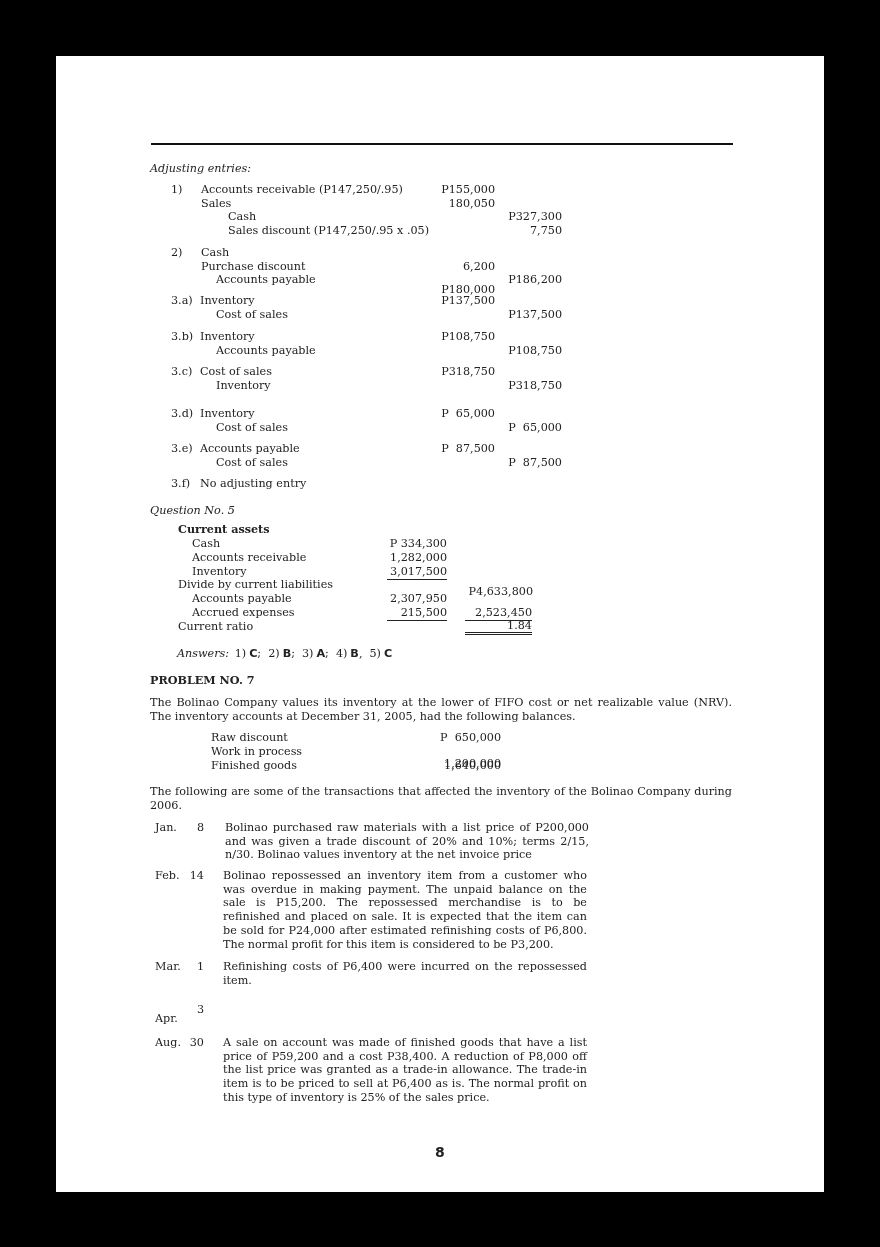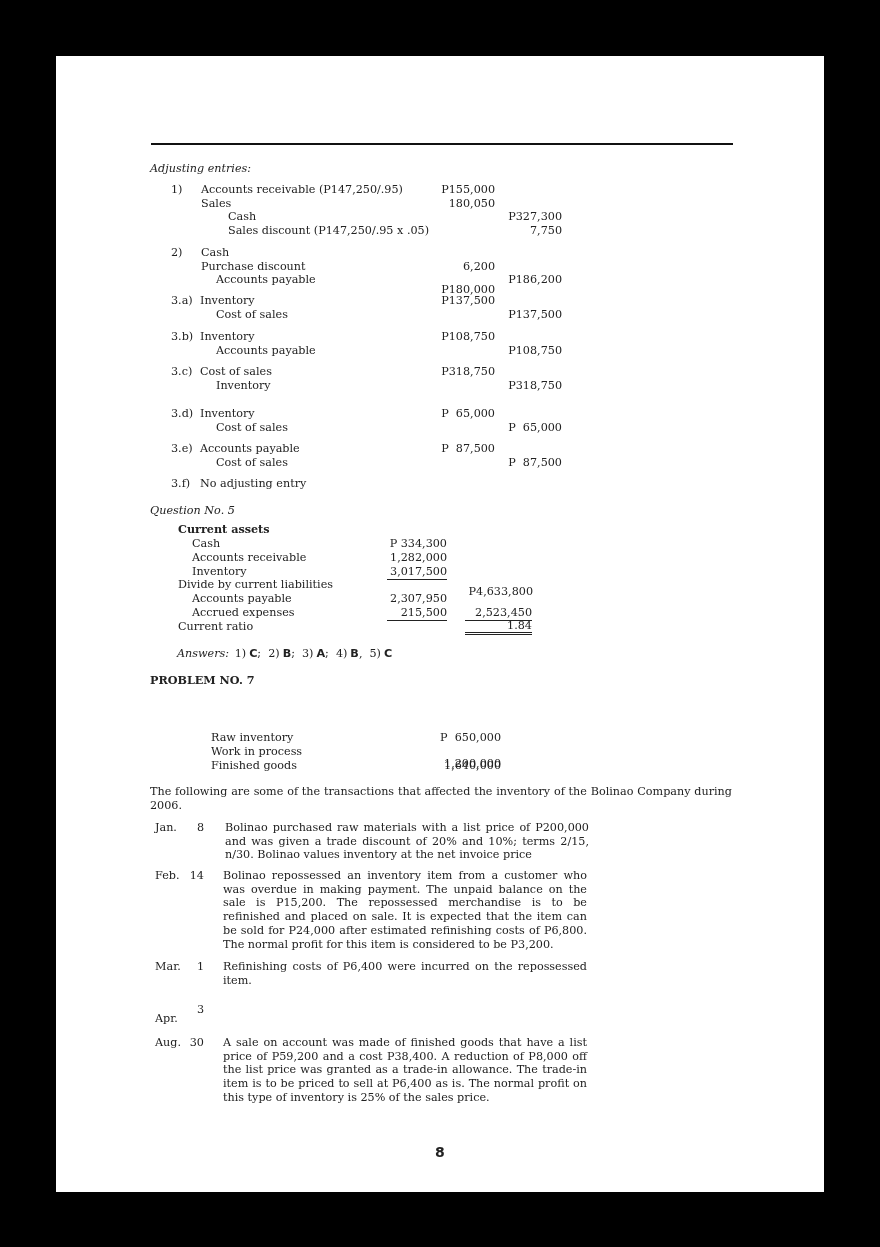--- a/index.html
+++ b/index.html
@@ -48,20 +48,21 @@
   <div class="abs r ul" style="left:409px; width:67px; top:550px;">2,523,450</div>
   <div class="abs" style="left:122px; top:564px;text-align:right;">Current ratio</div>
   <div class="abs r dul" style="left:409px; width:67px; top:564px; line-height:12px;">1.84</div>
 
   <div class="abs" style="left:94px; top:591px;margin-left:27px;">
     <span class="it">Answers:</span>
     <span id="answers-items"><span style="margin-left: 2px;"><span>1)</span><span class="sansb" style="margin-left: 3px;">C</span><span>;</span></span><span style="margin-left: 7px;"><span>2)</span><span class="sansb" style="margin-left: 3px;">B</span><span>;</span></span><span style="margin-left: 7px;"><span>3)</span><span class="sansb" style="margin-left: 3px;">A</span><span>;</span></span><span style="margin-left: 7px;"><span>4)</span><span class="sansb" style="margin-left: 3px;">B</span><span>,</span></span><span style="margin-left: 7px;"><span>5)</span><span class="sansb" style="margin-left: 3px;">C</span><span></span></span></span>
   </div>
 
   <div class="abs b" style="left:94px; top:618px;">PROBLEM NO. 7</div>
+  <div class="para" style="left:94px; top:640px; width:582px;">The Bolinao Company values its inventory at the lower of FIFO cost or net realizable value (NRV). The inventory accounts at December 31, 2005, had the following balances.</div>
 
   <div id="balances"></div>
 
   <div class="para" style="left:94px; top:729px; width:582px;">The following are some of the transactions that affected the inventory of the Bolinao Company during 2006.</div>
 
   <div id="transactions"></div>
 
   <div class="pagenum" style="left:379px; top:1088px;">8</div>
 <div class="abs" style="left: 115px; top: 127px;">1)</div>
     <div class="abs" style="left: 145px; top: 127px;">Accounts receivable (P147,250/.95)</div>
@@ -99,21 +100,21 @@
     <div class="abs r" style="left: 359px; width: 80px; top: 351px; white-space: pre;">P  65,000</div>
     <div class="abs" style="left: 160px; top: 364.7px;">Cost of sales</div>
     <div class="abs r" style="left: 426px; width: 80px; top: 364.7px; white-space: pre;">P  65,000</div>
     <div class="abs" style="left: 115px; top: 386px;">3.e)</div>
     <div class="abs" style="left: 144px; top: 386px;">Accounts payable</div>
     <div class="abs r" style="left: 359px; width: 80px; top: 386px; white-space: pre;">P  87,500</div>
     <div class="abs" style="left: 160px; top: 399.7px;">Cost of sales</div>
     <div class="abs r" style="left: 426px; width: 80px; top: 399.7px; white-space: pre;">P  87,500</div>
     <div class="abs" style="left: 115px; top: 421px;">3.f)</div>
     <div class="abs" style="left: 144px; top: 421px;">No adjusting entry</div>
-    <div class="abs" style="left: 155px; top: 675px;">Raw inventory</div>
+    <div class="abs" style="left: 155px; top: 675px;">Raw discount</div>
     <div class="abs r" style="left: 365px; width: 80px; top: 675px; white-space: pre;">P  650,000</div>
     <div class="abs" style="left: 155px; top: 689px;">Work in process</div>
     <div class="abs r" style="left: 365px; width: 80px; top: 689px; white-space: pre; margin-top: 12px;">1,200,000</div>
     <div class="abs" style="left: 155px; top: 703px;">Finished goods</div>
     <div class="abs r" style="left: 365px; width: 80px; top: 703px; white-space: pre;">1,640,000</div>
     <div class="abs" style="left: 99px; top: 765px;">Jan.</div>
     <div class="abs r" style="left: 128px; width: 20px; top: 765px;">8</div>
     <div class="para" style="left: 169px; width: 364px; top: 765px;">Bolinao purchased raw materials with a list price of P200,000 and was given a trade discount of 20% and 10%; terms 2/15, n/30.  Bolinao values inventory at the net invoice price</div>
     <div class="abs" style="left: 99px; top: 813px;">Feb.</div>
     <div class="abs r" style="left: 128px; width: 20px; top: 813px;">14</div>

